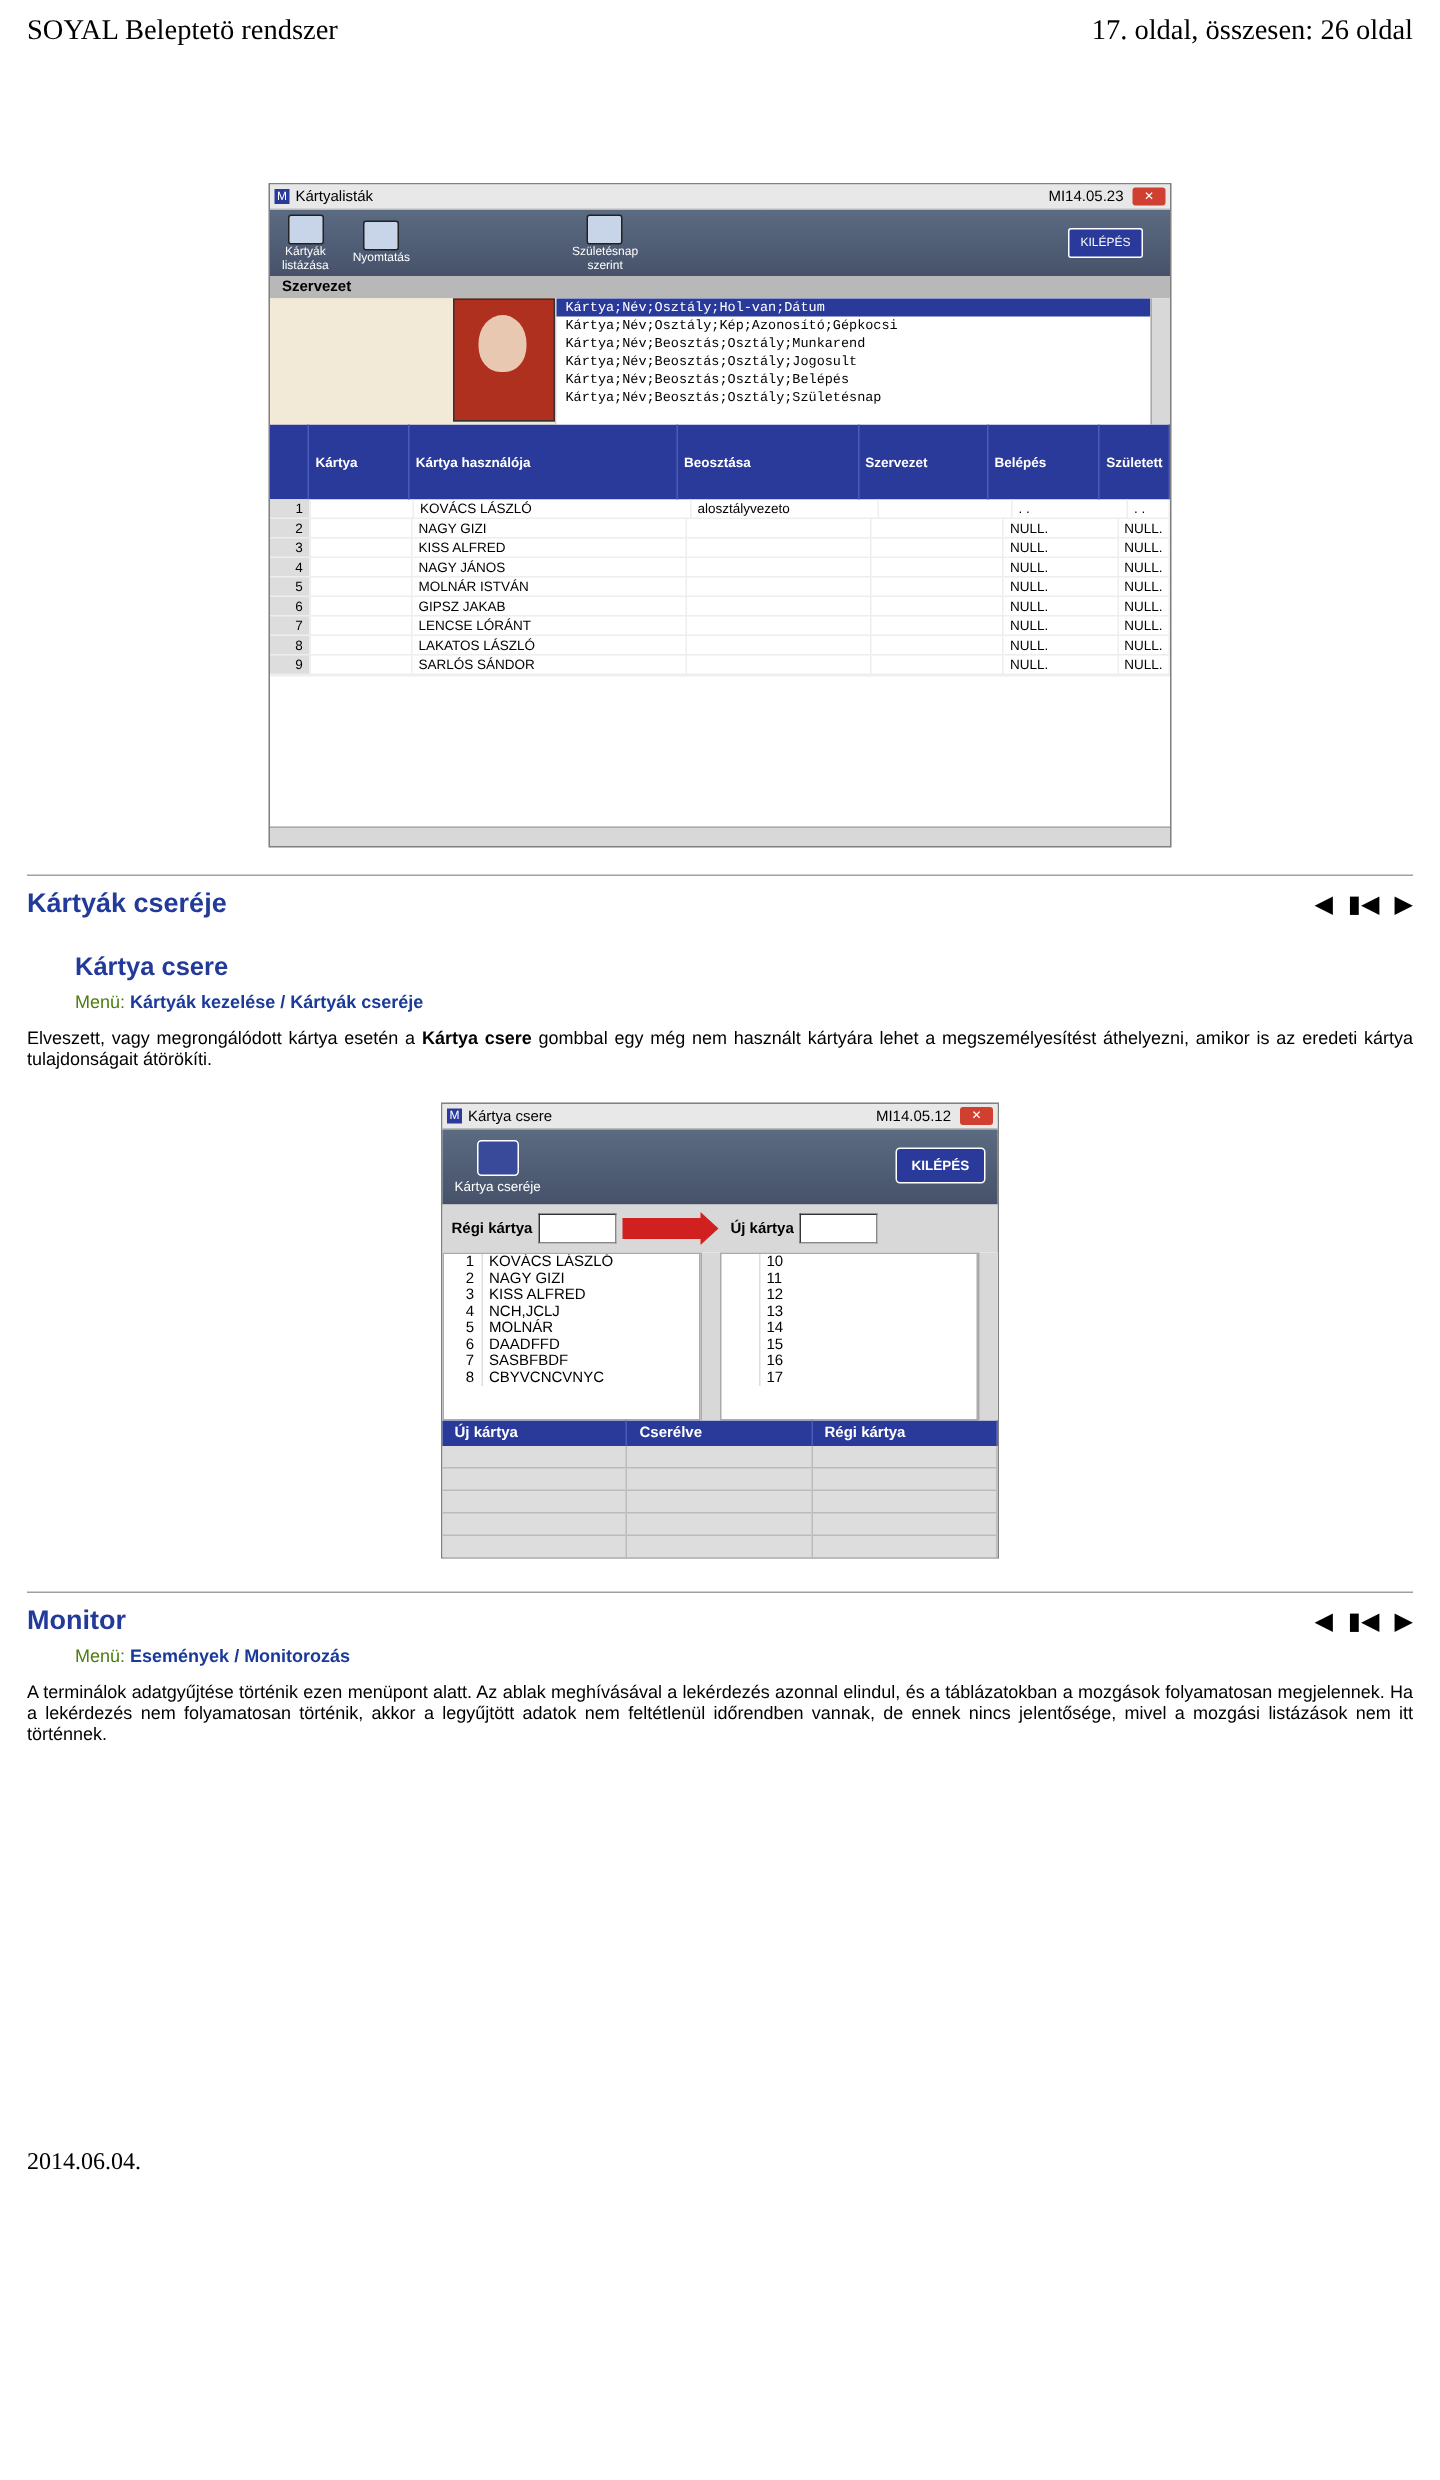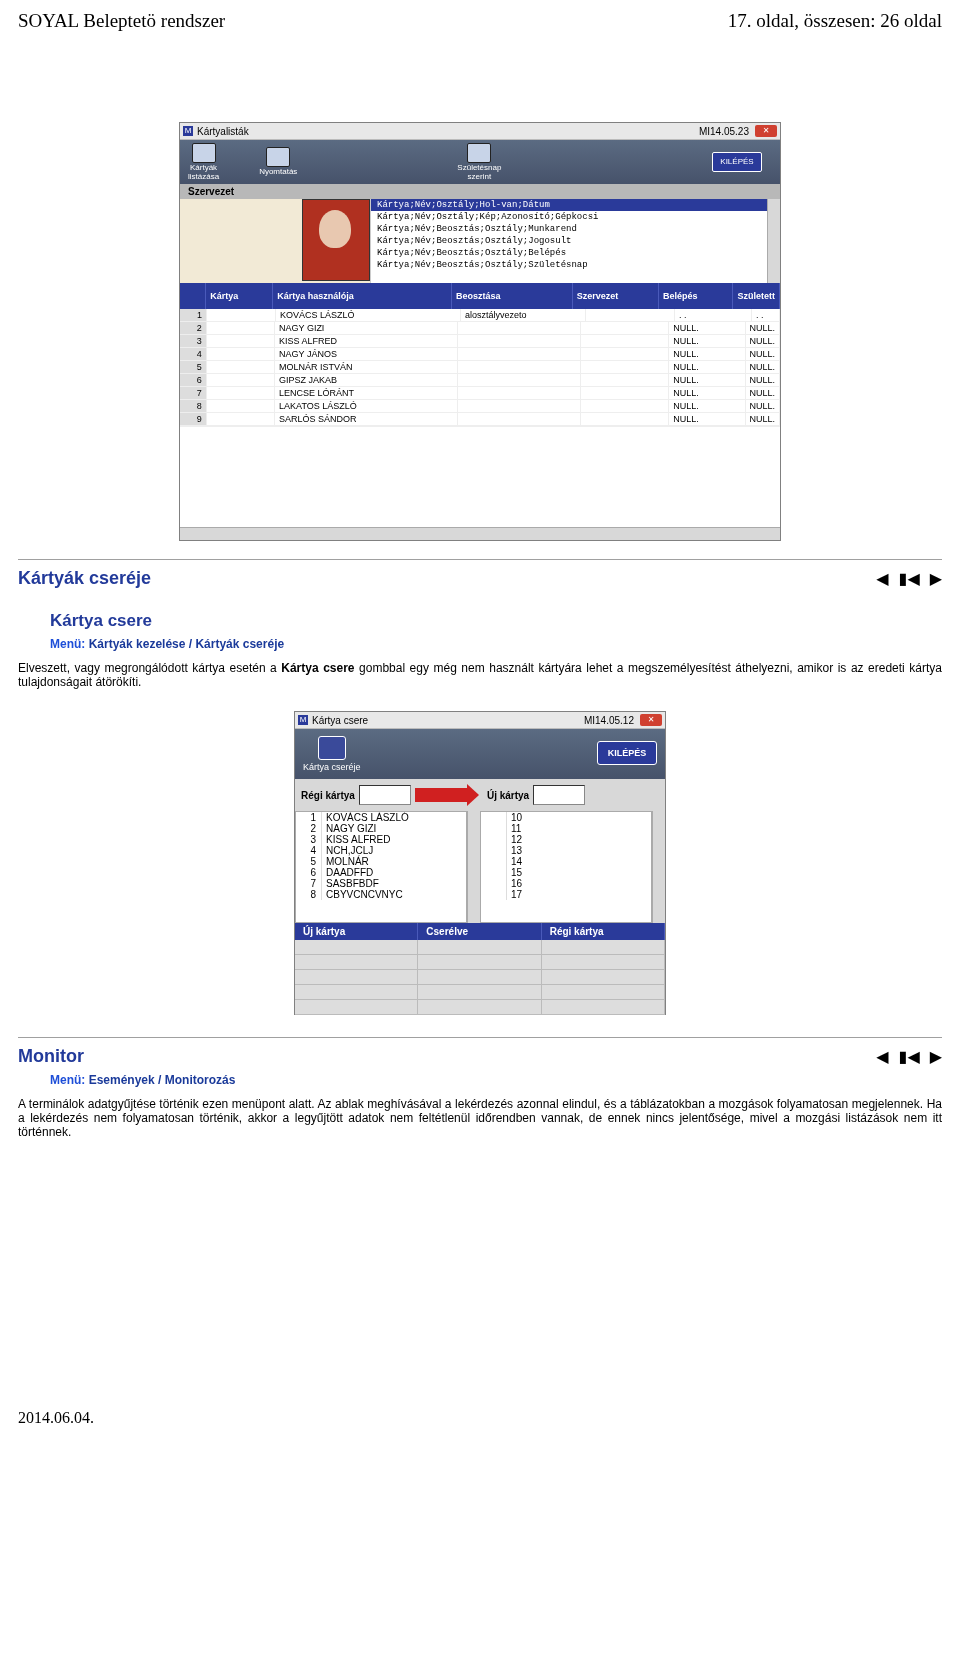--- a/index.html
+++ b/index.html
@@ -59,21 +59,20 @@
     line-height:12px;
     font-size:8px;
     border-radius:2px;
   }
   .toolbar1 {
     background: linear-gradient(#5b6b82, #46526a);
     display:flex;
     align-items:center;
     height: 44px;
     position:relative;
-    gap:24px;
   }
   .toolbar1 .tbtn {
     display:flex;
     flex-direction:column;
     align-items:center;
     justify-content:center;
     color:#fff;
     font-size:8px;
     padding: 2px 8px;
     text-align:center;
@@ -126,21 +125,21 @@
   .midrow .rightlist .rlitem { padding:1px 6px; }
   .midrow .rightlist .rlitem.sel { background:#2a3a9a; color:#fff; }
   .midrow .scroll { width:12px; background:#d8d8d8; border-left:1px solid #aaa; }
   .gridhead {
     display:flex;
     background:#2a3a9a;
     color:#fff;
     font-size:9px;
     font-weight:bold;
   }
-  .gridhead div { padding:8px 4px; border-right:1px solid #4a5aba; }
+  .gridhead div { padding:20px 4px; border-right:1px solid #4a5aba; }
   .col-num{width:18px;}
   .col-kartya{width:60px;}
   .col-name{width:176px;}
   .col-beo{width:116px;}
   .col-szerv{width:80px;}
   .col-bel{width:68px;}
   .col-szul{flex:1;}
   .gridrow { display:flex; font-size:9px; background:#fff;}
   .gridrow div { padding:1px 4px; border-right:1px solid #eee; border-bottom:1px solid #eee; }
   .gridrow div:first-child{background:#ddd;text-align:right;}
@@ -156,21 +155,21 @@
     justify-content:space-between;
     align-items:center;
     font-family: Arial, sans-serif;
   }
   .sect-row h2 { color:#223a9a; font-size:18px; margin:6px 0; font-weight:bold; }
   .sect-nav { display:flex; gap:10px; color:#000; font-size:16px; }
   .sect-nav span { display:inline-block; }
 
   .subsect h3 { color:#223a9a; font-size:17px; margin:16px 0 6px 32px; font-weight:bold;}
   .subsect .menuline { margin-left:32px; font-size:12px;}
-  .subsect .menuline .mlabel { color:#1d4ed8; font-weight:bold; }
+  .subsect .menuline .mlabel { color:#4d7c0f; font-weight:normal; }
   .subsect .menuline .mpath { color:#1a3a9a; font-weight:bold; }
   .subsect p.body { margin:10px 0 0 0; font-size:12px; text-align:justify; }
 
   
   .winshot2 {
     border:1px solid #808080;
     width:370px;
     margin: 22px auto;
     background:#f0f0f0;
     font-size:10px;
@@ -250,21 +249,21 @@
     <div class="toolbar1">
       <div class="tbtn">
           <div class="ticon"></div>
           <div style="white-space:pre-line">Kártyák
 listázása</div>
         </div>
       <div class="tbtn">
           <div class="ticon"></div>
           <div>Nyomtatás</div>
         </div>
-      <div class="tbtn" style="margin-left:120px">
+      <div class="tbtn" style="margin-left:92px">
           <div class="ticon"></div>
           <div style="white-space:pre-line">Születésnap
 szerint</div>
         </div>
       <div class="tbtn kilep">
           <div class="ticon">KILÉPÉS</div>
         </div>
     </div>
     <div class="subbar">Szervezet</div>
     <div class="midrow">

